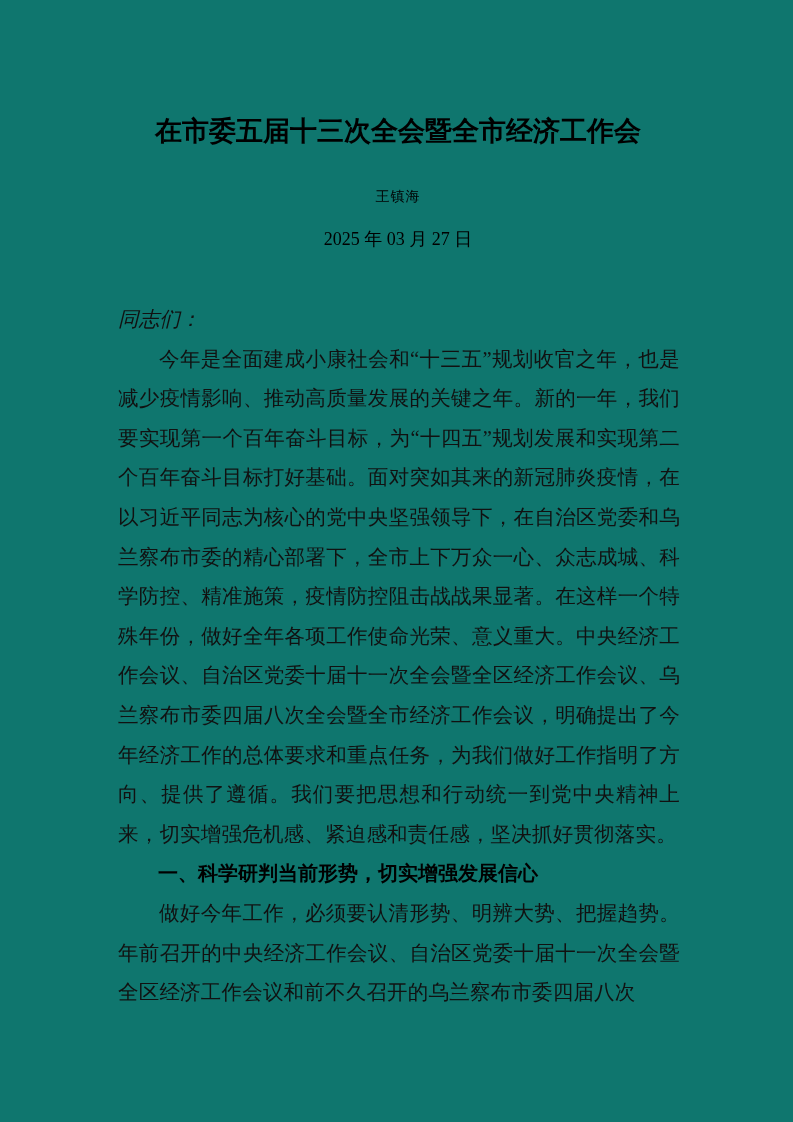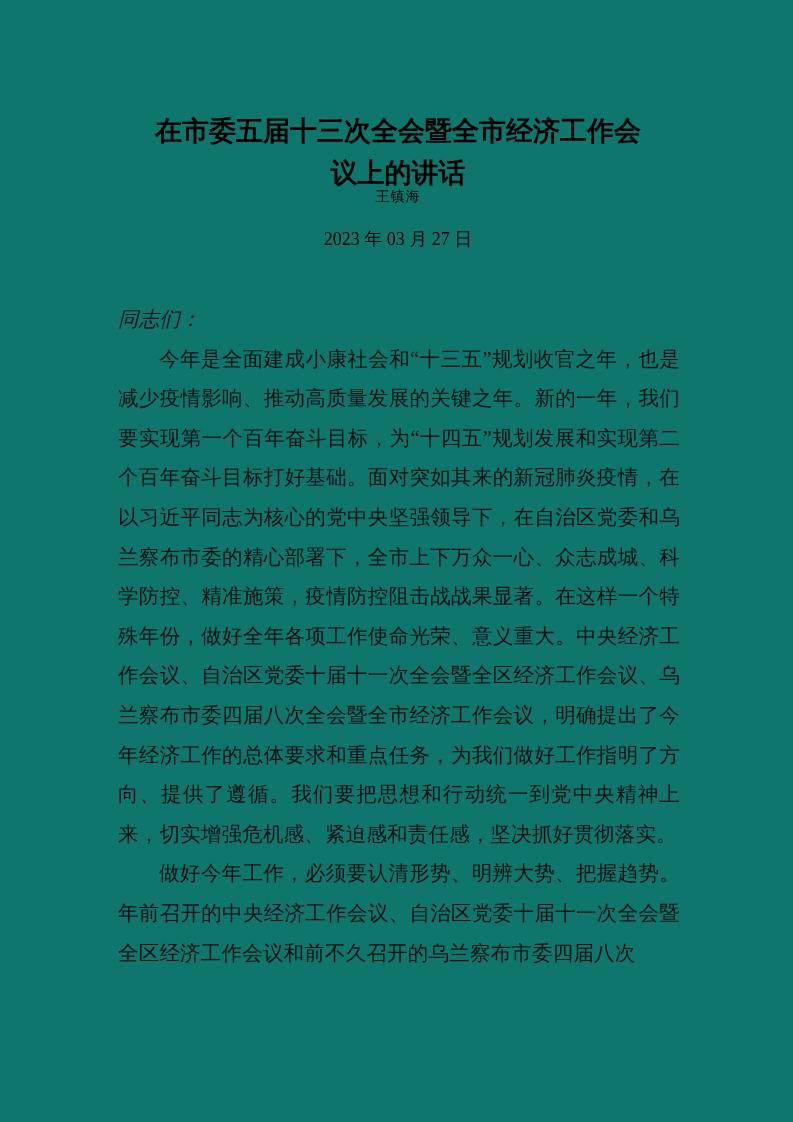--- a/index.html
+++ b/index.html
@@ -115,33 +115,33 @@
     overflow: hidden;
   }
 </style>
 </head>
 <body>
 
 <div class="page">
 
   <h1 class="doc-title">
     <span>在市委五届十三次全会暨全市经济工作会</span><br>
-    <span>议上的讲话</span>
   </h1>
 
   <div class="doc-author">王镇海</div>
 
   <div class="doc-date">
-    <span class="seg">2023</span>&nbsp;<span class="seg">年</span>&nbsp;<span class="seg">03</span>&nbsp;<span class="seg">月</span>&nbsp;<span class="seg">27</span>&nbsp;<span class="seg">日</span>
+    <span class="seg">2025</span>&nbsp;<span class="seg">年</span>&nbsp;<span class="seg">03</span>&nbsp;<span class="seg">月</span>&nbsp;<span class="seg">27</span>&nbsp;<span class="seg">日</span>
   </div>
 
   <div class="body-block">
 
     <p class="para salutation">同志们：</p>
 
     <p class="para indent">今年是全面建成小康社会和“十三五”规划收官之年，也是减少疫情影响、推动高质量发展的关键之年。新的一年，我们要实现第一个百年奋斗目标，为“十四五”规划发展和实现第二个百年奋斗目标打好基础。面对突如其来的新冠肺炎疫情，在以习近平同志为核心的党中央坚强领导下，在自治区党委和乌兰察布市委的精心部署下，全市上下万众一心、众志成城、科学防控、精准施策，疫情防控阻击战战果显著。在这样一个特殊年份，做好全年各项工作使命光荣、意义重大。中央经济工作会议、自治区党委十届十一次全会暨全区经济工作会议、乌兰察布市委四届八次全会暨全市经济工作会议，明确提出了今年经济工作的总体要求和重点任务，为我们做好工作指明了方向、提供了遵循。我们要把思想和行动统一到党中央精神上来，切实增强危机感、紧迫感和责任感，坚决抓好贯彻落实。</p>
 
+    <p class="para heading">一、科学研判当前形势，切实增强发展信心</p>
 
     <p class="para indent">做好今年工作，必须要认清形势、明辨大势、把握趋势。年前召开的中央经济工作会议、自治区党委十届十一次全会暨全区经济工作会议和前不久召开的乌兰察布市委四届八次</p>
 
   </div>
 
 </div>
 
 </body></html>

